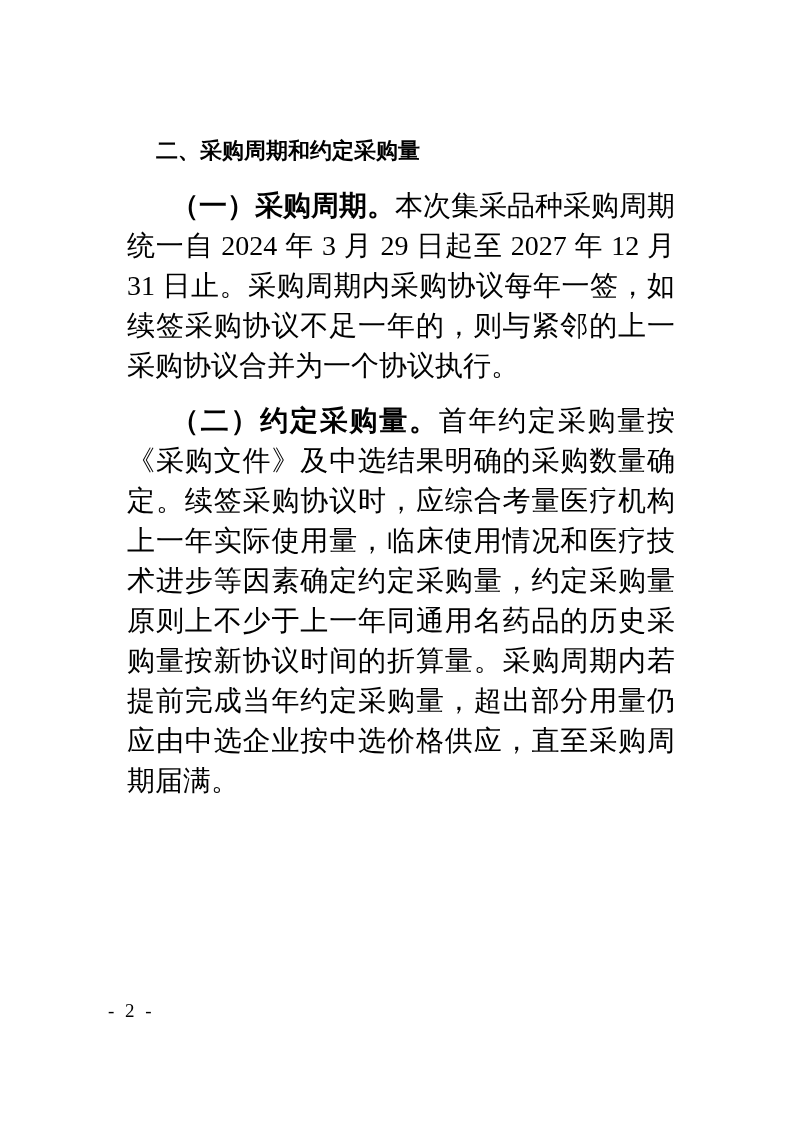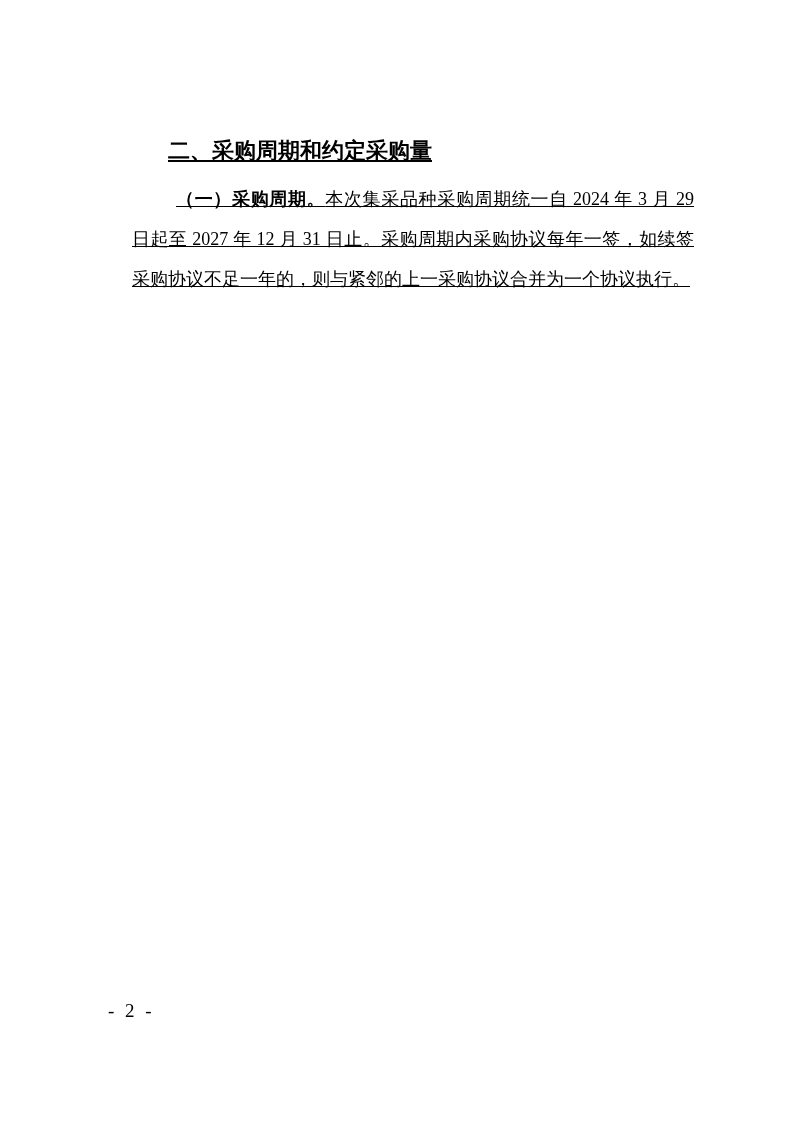--- a/index.html
+++ b/index.html
@@ -7,37 +7,36 @@
     position: relative;
     width: 793px;
     height: 1122px;
     background: #ffffff;
     color: #000000;
     font-family: "Liberation Serif", "DejaVu Serif", serif;
     overflow: hidden;
   }
   .content {
     position: absolute;
-    left: 124px;
+    left: 112px;
     top: 131px;
     width: 578px;
-    text-decoration: underline;
   }
   .heading {
     margin: 0;
     font-size: 22px;
     line-height: 40px;
     font-weight: bold;
     font-family: "Liberation Sans", "DejaVu Sans", sans-serif;
     text-indent: 44px;
     white-space: nowrap;
   }
   .para {
-    margin: 8px;
-    font-size: 18px;
+    margin: 15px;
+    font-size: 28px;
     line-height: 40px;
     text-align: justify;
     text-indent: 44px;
   }
   .para .lead {
     font-weight: bold;
   }
   .page-number {
     position: absolute;
     left: 108px;
@@ -51,19 +50,20 @@
 </head>
 <body>
 
 <div class="page">
   <div class="content">
 
     <h2 class="heading">二、采购周期和约定采购量</h2>
 
     <p class="para"><span class="lead">（一）采购周期。</span><span>本次集采品种采购周期统一自 2024 年 3 月 29 日起至 2027 年 12 月 31 日止。采购周期内采购协议每年一签，如续签采购协议不足一年的，则与紧邻的上一采购协议合并为一个协议执行。</span></p>
 
+    <p class="para"><span class="lead">（二）约定采购量。</span><span>首年约定采购量按《采购文件》及中选结果明确的采购数量确定。续签采购协议时，应综合考量医疗机构上一年实际使用量，临床使用情况和医疗技术进步等因素确定约定采购量，约定采购量原则上不少于上一年同通用名药品的历史采购量按新协议时间的折算量。采购周期内若提前完成当年约定采购量，超出部分用量仍应由中选企业按中选价格供应，直至采购周期届满。</span></p>
 
 
 
   </div>
 
   <div class="page-number">- 2 -</div>
 </div>
 
 </body></html>

